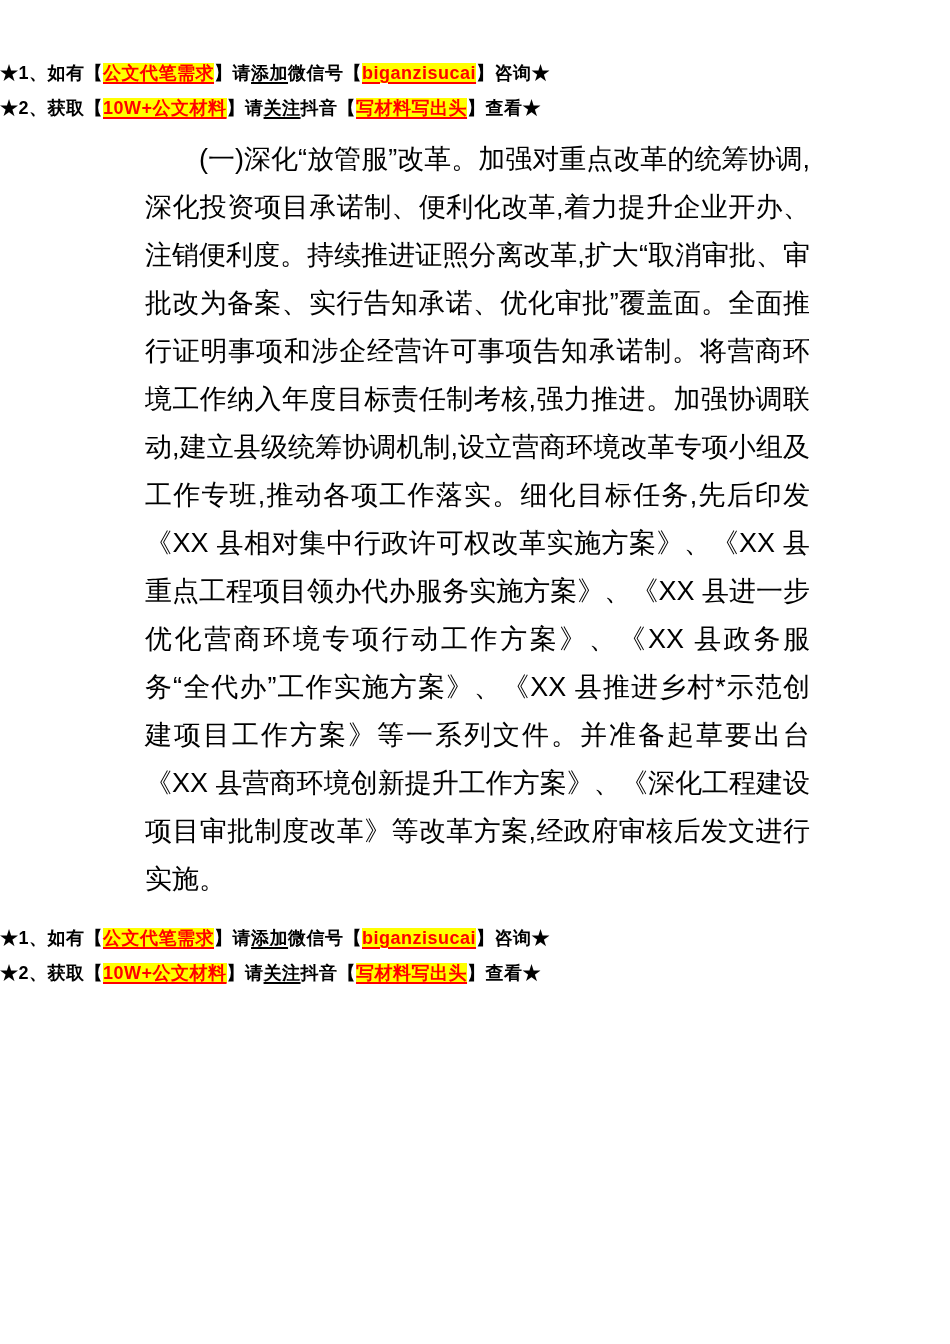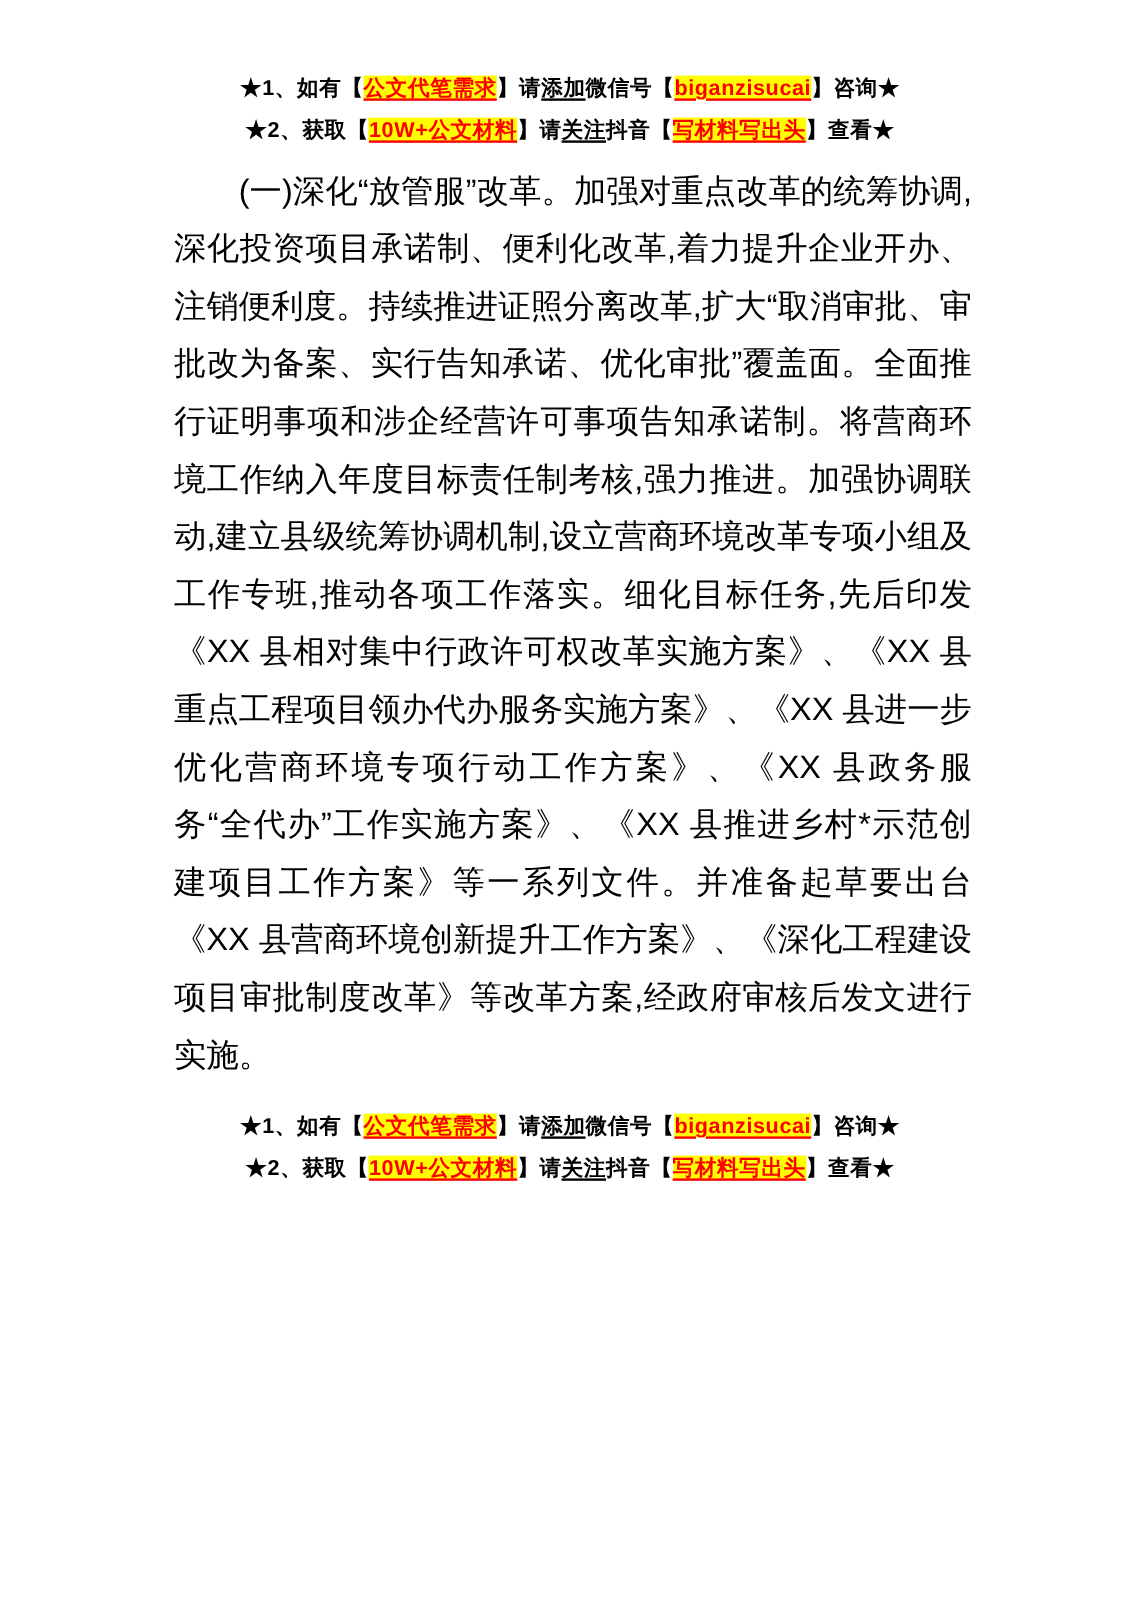--- a/index.html
+++ b/index.html
@@ -13,21 +13,20 @@
     height: 1344px;
     margin: 0 auto;
     background: var(--page-bg, #ffffff);
     color: var(--text, #000000);
     font-family: sans-serif;
     overflow: hidden;
     box-sizing: border-box;
   }
   
   .banner {
-    text-align: center;
     font-size: 18px;
     font-weight: bold;
     line-height: 35px;
     letter-spacing: 0.5px;
     white-space: nowrap;
   }
   .banner-top { padding-top: 56px; }
   .banner-bottom { margin-top: 18px; }
   .seg { display: inline; }
   .seg-plain { color: var(--text, #000000); }

